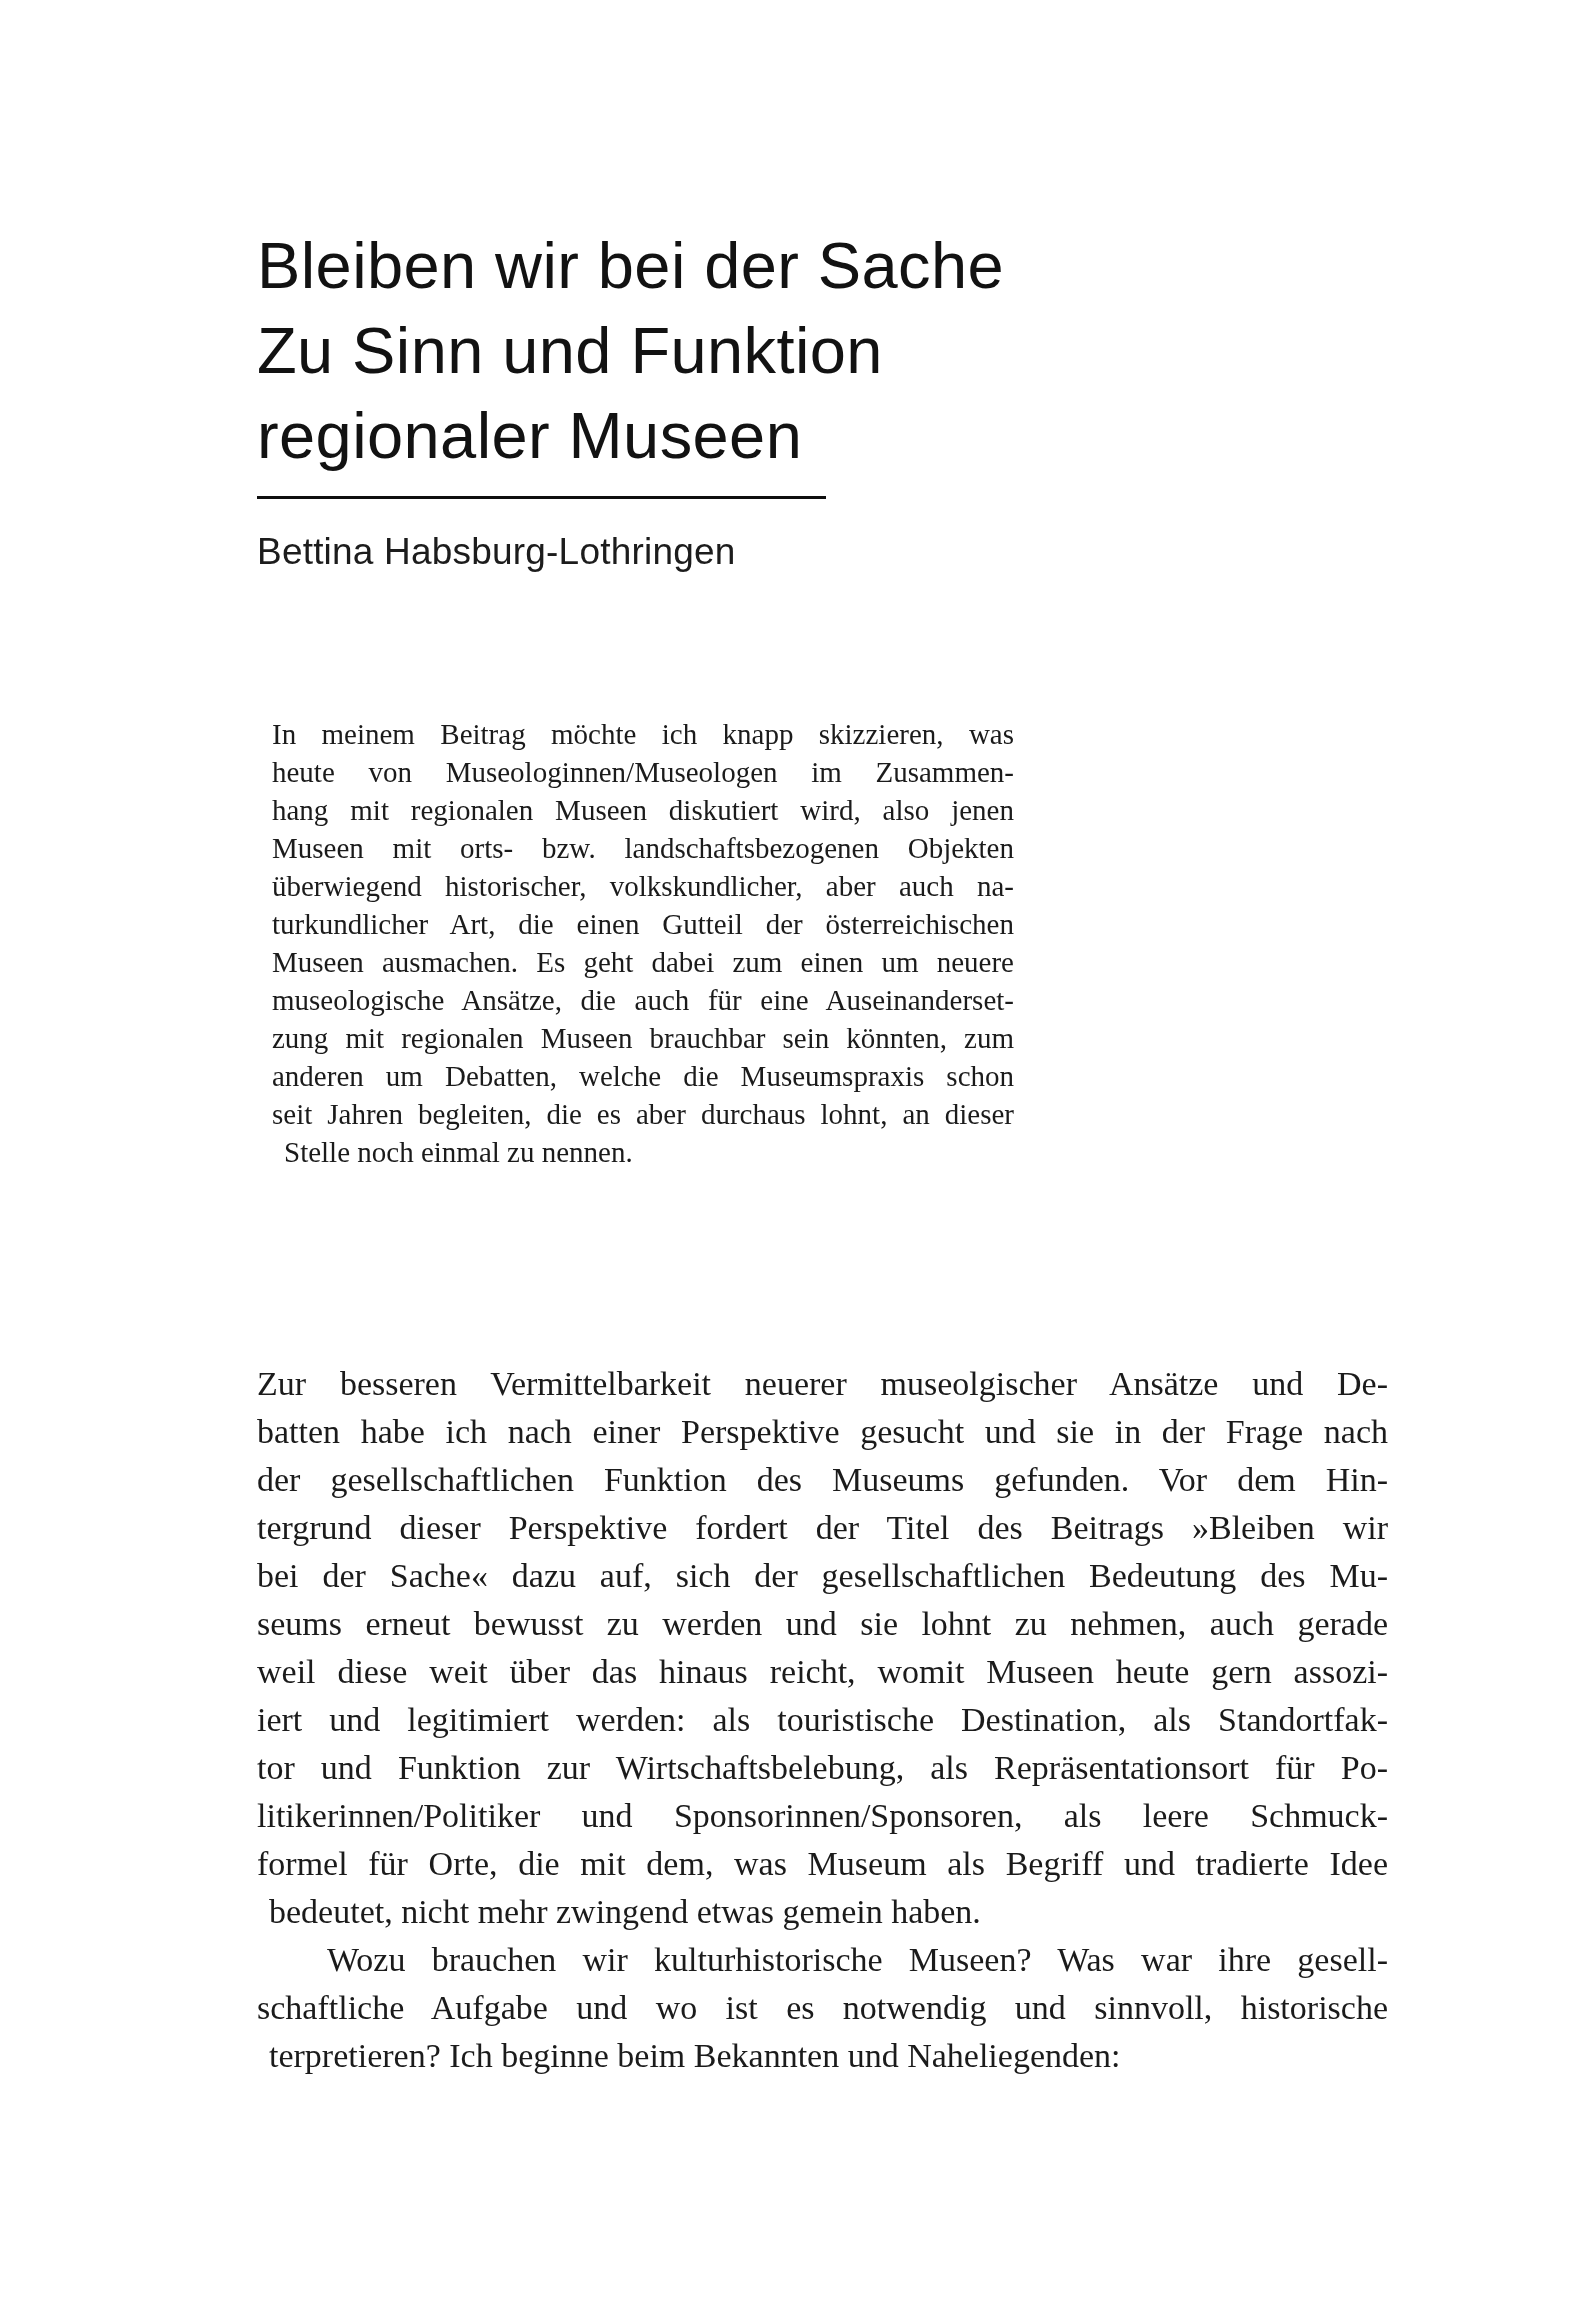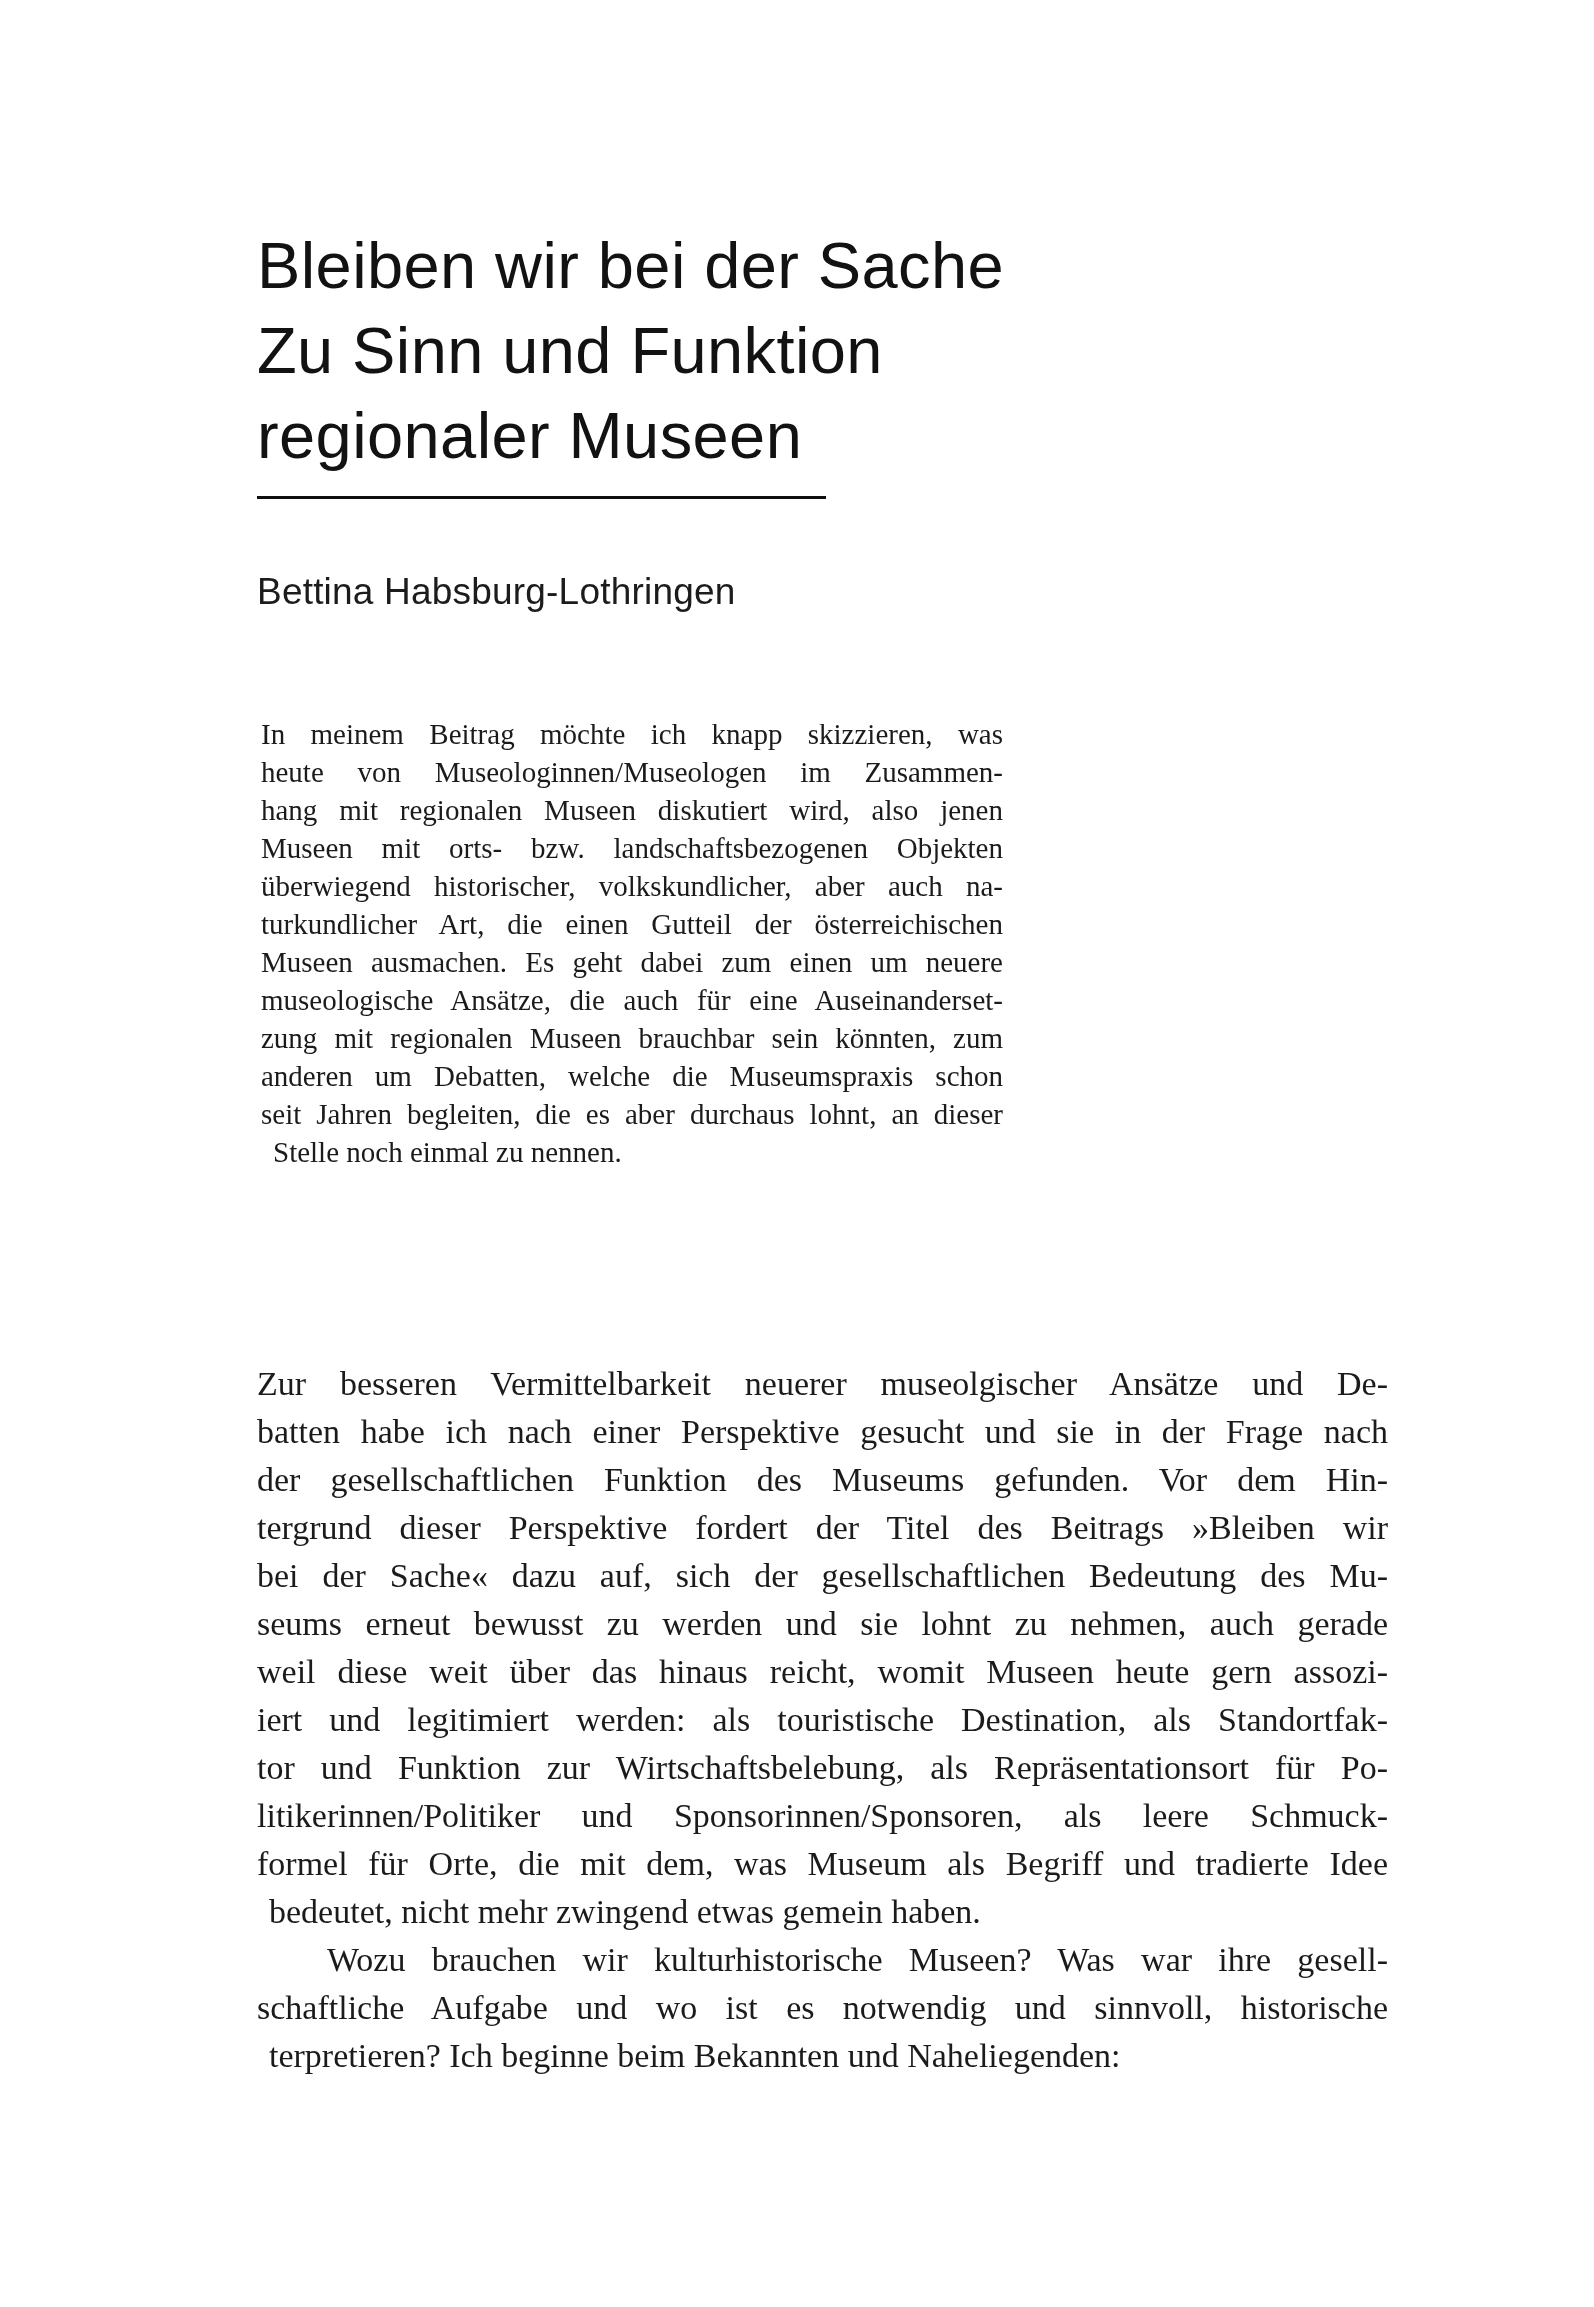--- a/index.html
+++ b/index.html
@@ -45,27 +45,26 @@
     position: absolute;
     left: 257px;
     top: 531px;
     font-family: "Liberation Sans", sans-serif;
     font-size: 37px;
     line-height: 1.15;
     font-weight: 400;
     letter-spacing: 0.2px;
     color: #1c1c1c;
     white-space: nowrap;
-    margin-top: 40px;
   }
 
   
   .abstract {
     position: absolute;
-    left: 261px;
+    left: 272px;
     top: 715px;
     width: 742px;
     font-family: "Liberation Serif", serif;
     font-size: 29px;
     line-height: 38px;
     color: #1b1b1b;
   }
 
   
   .body-text {

